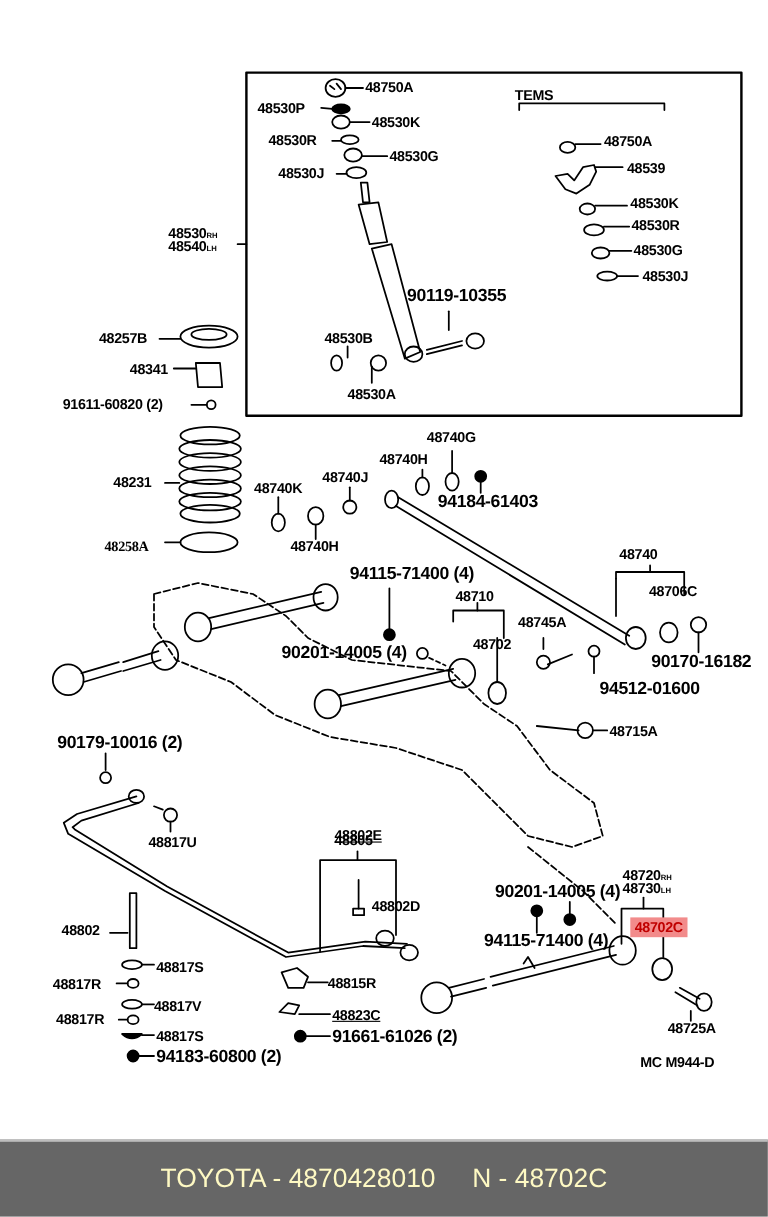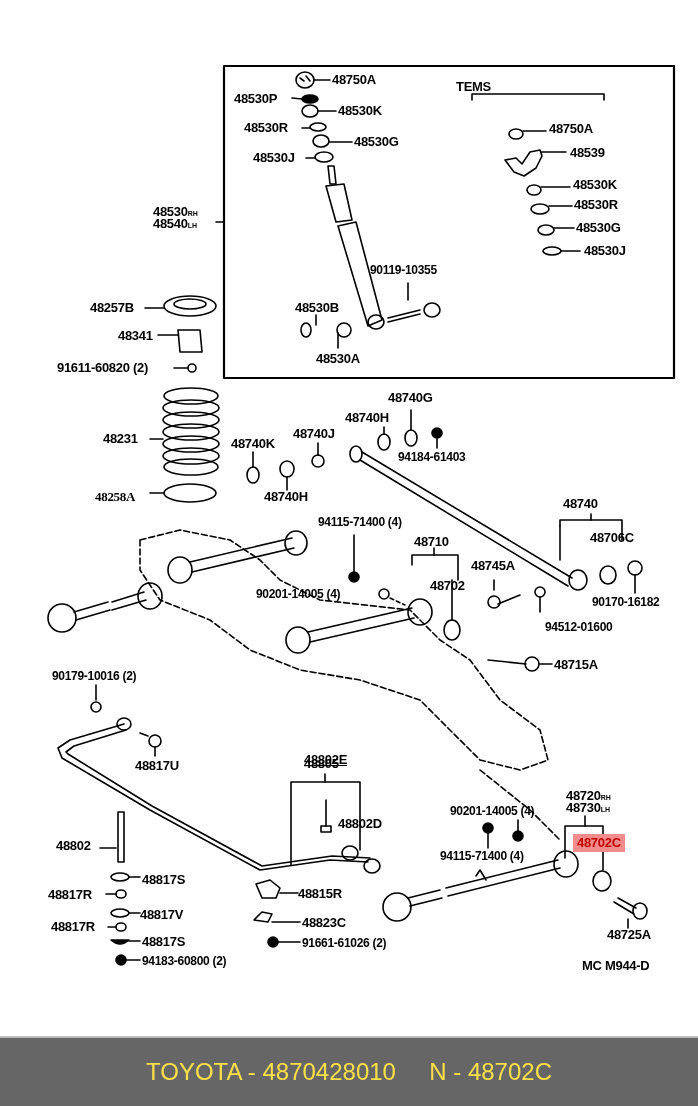--- a/index.html
+++ b/index.html
@@ -1,24 +1,24 @@
 <!DOCTYPE html>
 <html><head>
 <meta charset="utf-8">
 <style>
   html, body { margin:0; padding:0; background:#fff; }
   body { width:698px; height:1106px; position:relative; overflow:hidden; font-family:"Liberation Sans", sans-serif; }
   #diagram { position:absolute; left:0; top:0; width:698px; height:1036px; background:#fff; }
   #diagram svg { position:absolute; left:0; top:0; }
   .lbl { position:absolute; font-family:"Liberation Sans", sans-serif; font-weight:bold; font-size:13px; color:#000; white-space:nowrap; line-height:14px; letter-spacing:-0.3px; }
-  .lbl.sm { font-size:12px; }
+  .lbl.sm { font-size:16px; }
   .sub { font-size:7px; font-weight:bold; letter-spacing:0; }
   .hl { background:#f28b8b; color:#c00000; padding:2px 4px; }
   #footer { position:absolute; left:0; top:1036px; width:698px; height:70px; background:#666666; border-top:2px solid #bdbdbd; box-sizing:border-box; display:flex; align-items:center; justify-content:center; }
-  #footer span { color:#fde047; font-family:"Liberation Sans", sans-serif; font-size:24px; white-space:pre; }
+  #footer span { color:#fef9c3; font-family:"Liberation Sans", sans-serif; font-size:24px; white-space:pre; }
 </style>
 </head>
 <body>
 
 <div id="diagram">
   <svg width="698" height="1036" viewBox="0 0 698 1036" fill="none" stroke="#000" stroke-width="1.6" stroke-linecap="round" stroke-linejoin="round">
 
     <rect x="224" y="66" width="450" height="312" stroke-width="2.2"></rect>
 
     <path d="M472 100 V94 H604 V100"></path>
@@ -219,21 +219,21 @@
   <div class="lbl" style="left:332px;top:73px;">48750A</div>
   <div class="lbl" style="left:234px;top:92px;">48530P</div>
   <div class="lbl" style="left:338px;top:104px;">48530K</div>
   <div class="lbl" style="left:244px;top:121px;">48530R</div>
   <div class="lbl" style="left:354px;top:135px;">48530G</div>
   <div class="lbl" style="left:253px;top:151px;">48530J</div>
   <div class="lbl sm" style="left:370px;top:263px;">90119-10355</div>
   <div class="lbl" style="left:295px;top:301px;">48530B</div>
   <div class="lbl" style="left:316px;top:352px;">48530A</div>
 
-  <div class="lbl" style="left:456px;top:80px;">TEMS</div>
+  <div class="lbl" style="left:468px;top:80px;">TEMS</div>
   <div class="lbl" style="left:549px;top:122px;">48750A</div>
   <div class="lbl" style="left:570px;top:146px;">48539</div>
   <div class="lbl" style="left:573px;top:178px;">48530K</div>
   <div class="lbl" style="left:574px;top:198px;">48530R</div>
   <div class="lbl" style="left:576px;top:221px;">48530G</div>
   <div class="lbl" style="left:584px;top:244px;">48530J</div>
 
   <div class="lbl" style="left:153px;top:205px;"><span>48530</span><span class="sub">RH</span></div>
   <div class="lbl" style="left:153px;top:217px;"><span>48540</span><span class="sub">LH</span></div>
 
@@ -267,21 +267,21 @@
   <div class="lbl" style="left:304px;top:753px;text-decoration:underline;">48802E</div>
   <div class="lbl" style="left:338px;top:817px;">48802D</div>
   <div class="lbl" style="left:56px;top:839px;">48802</div>
   <div class="lbl" style="left:142px;top:873px;">48817S</div>
   <div class="lbl" style="left:48px;top:888px;">48817R</div>
   <div class="lbl" style="left:140px;top:908px;">48817V</div>
   <div class="lbl" style="left:51px;top:920px;">48817R</div>
   <div class="lbl" style="left:142px;top:935px;">48817S</div>
   <div class="lbl sm" style="left:142px;top:954px;">94183-60800 (2)</div>
   <div class="lbl" style="left:298px;top:887px;">48815R</div>
-  <div class="lbl" style="left:302px;top:916px;">48823C</div>
+  <div class="lbl" style="left:302px;top:916px;text-decoration:underline;">48823C</div>
   <div class="lbl sm" style="left:302px;top:936px;">91661-61026 (2)</div>
 
   <div class="lbl sm" style="left:450px;top:804px;">90201-14005 (4)</div>
   <div class="lbl sm" style="left:440px;top:849px;">94115-71400 (4)</div>
   <div class="lbl" style="left:566px;top:789px;"><span>48720</span><span class="sub">RH</span></div>
   <div class="lbl" style="left:566px;top:801px;"><span>48730</span><span class="sub">LH</span></div>
   <div class="lbl hl" style="left:573px;top:834px;">48702C</div>
   <div class="lbl" style="left:607px;top:928px;">48725A</div>
 
   <div class="lbl" style="left:582px;top:959px;">MC M944-D</div>

